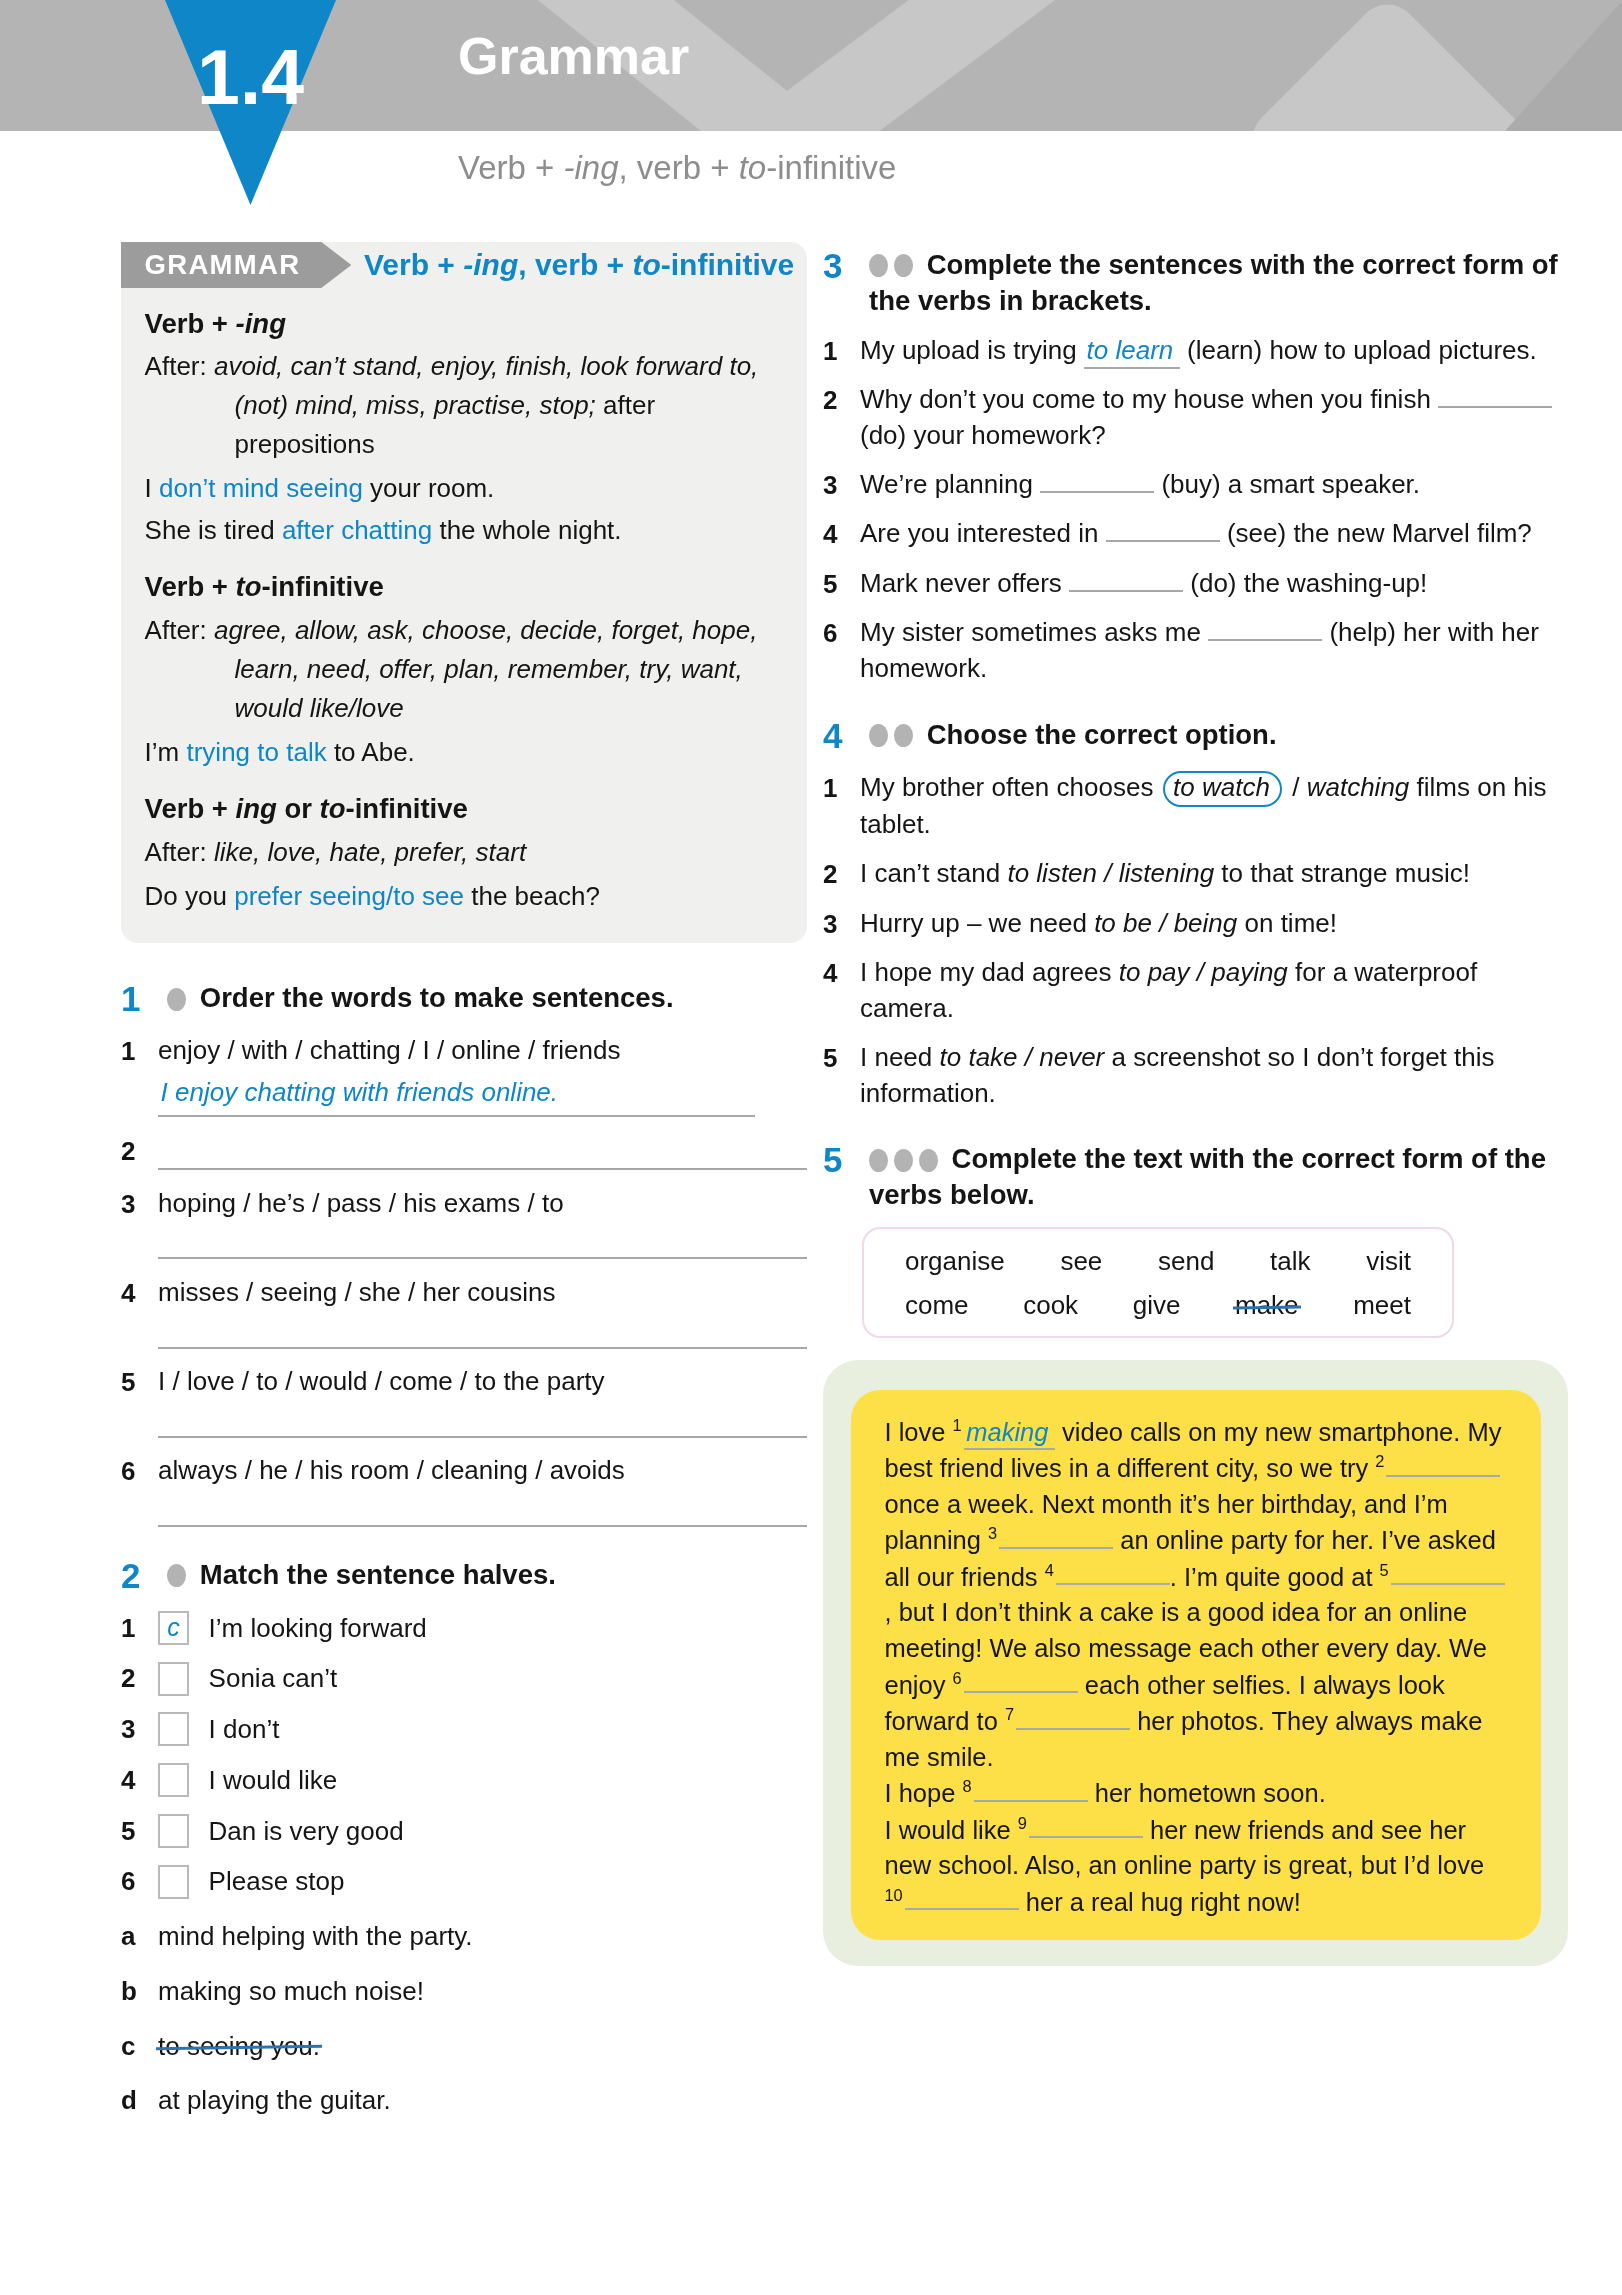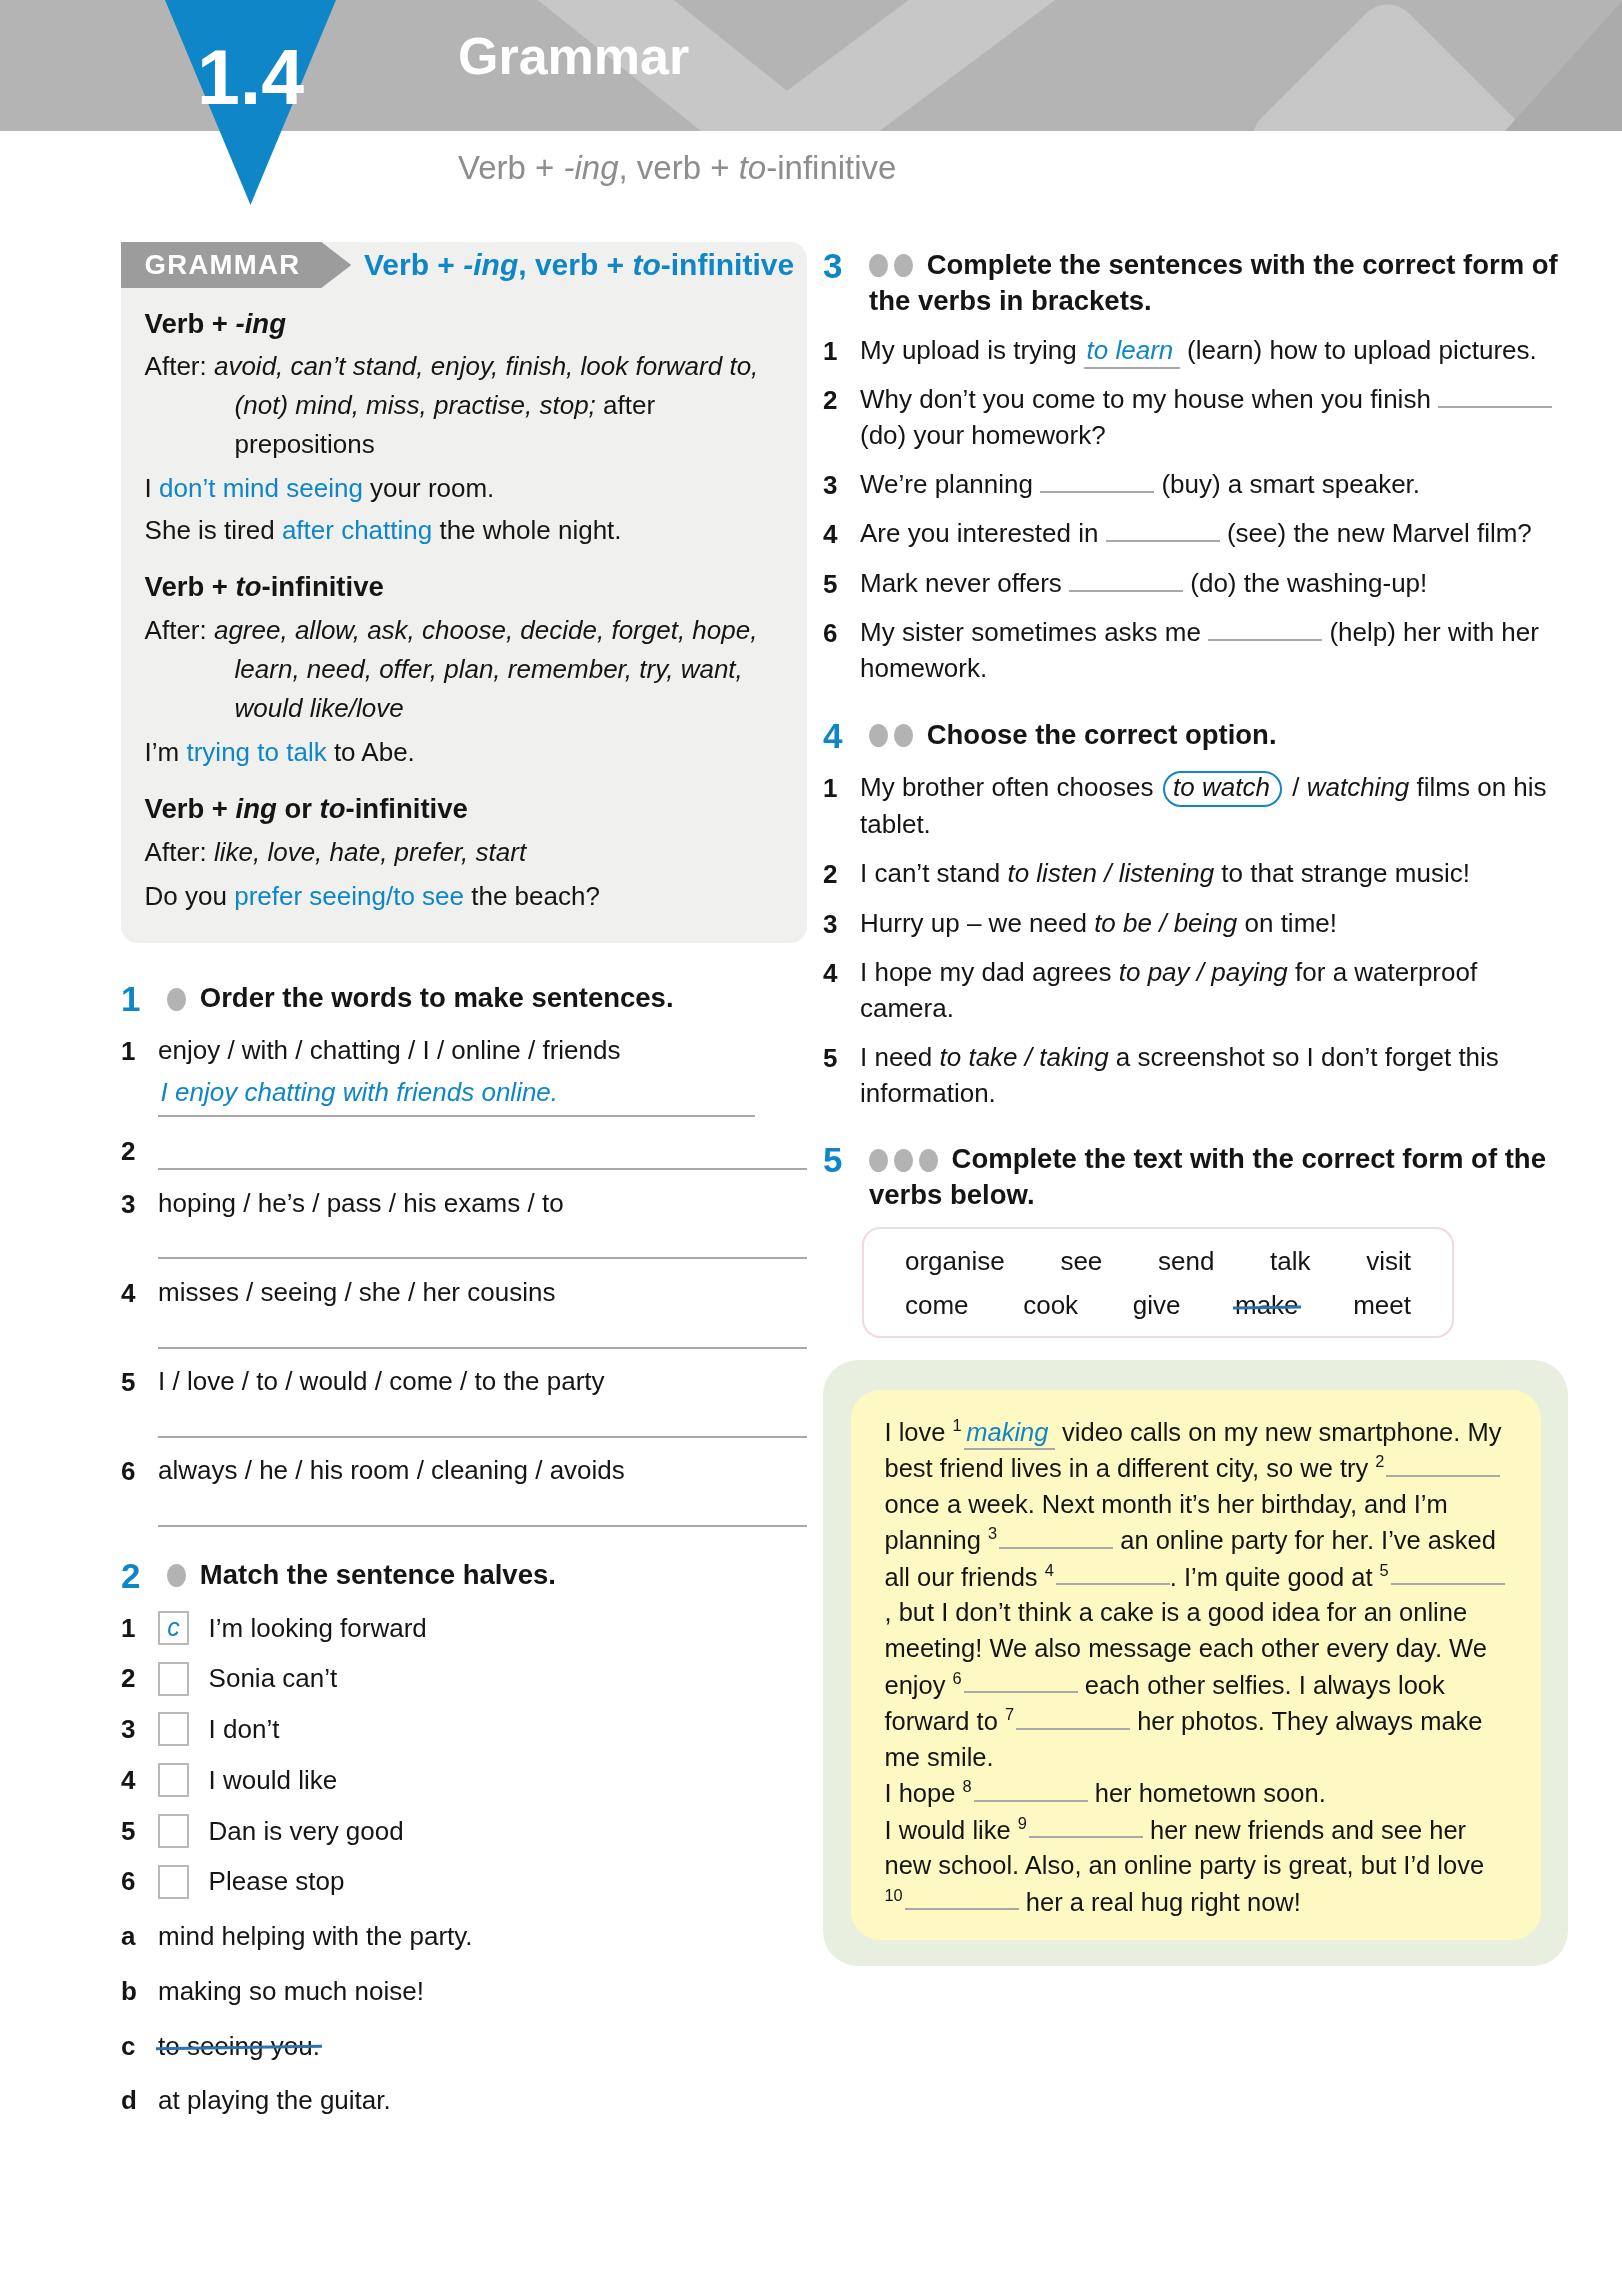--- a/index.html
+++ b/index.html
@@ -80,21 +80,21 @@
              font-style:italic;font-size:25px;}
   .opts{margin-top:18.3px;}
   .opt{display:flex;margin-bottom:18.3px;}
   .opt .n{flex:0 0 37px;font-weight:bold;}
 
   
   .wordbank{border:2px solid var(--wordbank-border);border-radius:18.3px;background:#fff;
             width:592px;margin:3.9px 0 21px 39px;padding:9.2px 41px;}
   .wb-row{display:flex;justify-content:space-between;line-height:1.7;}
   .story-outer{background:var(--story-bg);border-radius:35px;padding:30px 27.5px 26px;margin-top:22px;}
-  .story{background:#fef9c3;border-radius:29px;padding:23.6px 34px 19.6px;font-size:25.5px;line-height:1.4;}
+  .story{background:#fde047;border-radius:29px;padding:23.6px 34px 19.6px;font-size:25.5px;line-height:1.4;}
   .story p{margin:0;}
 
   
   .footer-band{position:absolute;left:0;top:2203px;width:198px;height:37px;background:var(--footer-band);}
   .footer-unit{position:absolute;left:39px;top:2207px;font-size:35px;color:#0f172a;}
   .footer-diamond{position:absolute;left:154px;top:2182px;width:77px;height:79px;background:var(--footer-diamond);
                   clip-path:polygon(50% 0,100% 50%,50% 100%,0 50%);display:flex;align-items:center;
                   justify-content:center;font-weight:bold;font-size:29px;color:#111;}
   .footer-cando{position:absolute;left:257px;top:2207px;font-size:35px;}
 </style>
@@ -292,21 +292,21 @@
       <div class="item">
         <span class="n">3</span>
         <div class="body"><span>Hurry up – we need </span><span class="seg-i">to be / being</span><span> on time!</span></div>
       </div>
       <div class="item">
         <span class="n">4</span>
         <div class="body"><span>I hope my dad agrees </span><span class="seg-i">to pay / paying</span><span> for a waterproof camera.</span></div>
       </div>
       <div class="item">
         <span class="n">5</span>
-        <div class="body"><span>I need </span><span class="seg-i">to take / taking</span><span> a screenshot so I don’t forget this information.</span></div>
+        <div class="body"><span>I need </span><span class="seg-i">to take / never</span><span> a screenshot so I don’t forget this information.</span></div>
       </div>
     </section>
 
     <section class="ex">
       <div class="ex-head">
         <span class="ex-num">5</span>
         <span class="ex-title"><span class="dots"><span class="dot"></span><span class="dot"></span><span class="dot"></span></span><span>Complete the text with the correct form of the verbs below.</span></span>
       </div>
       <div class="wordbank">
         <div class="wb-row">

